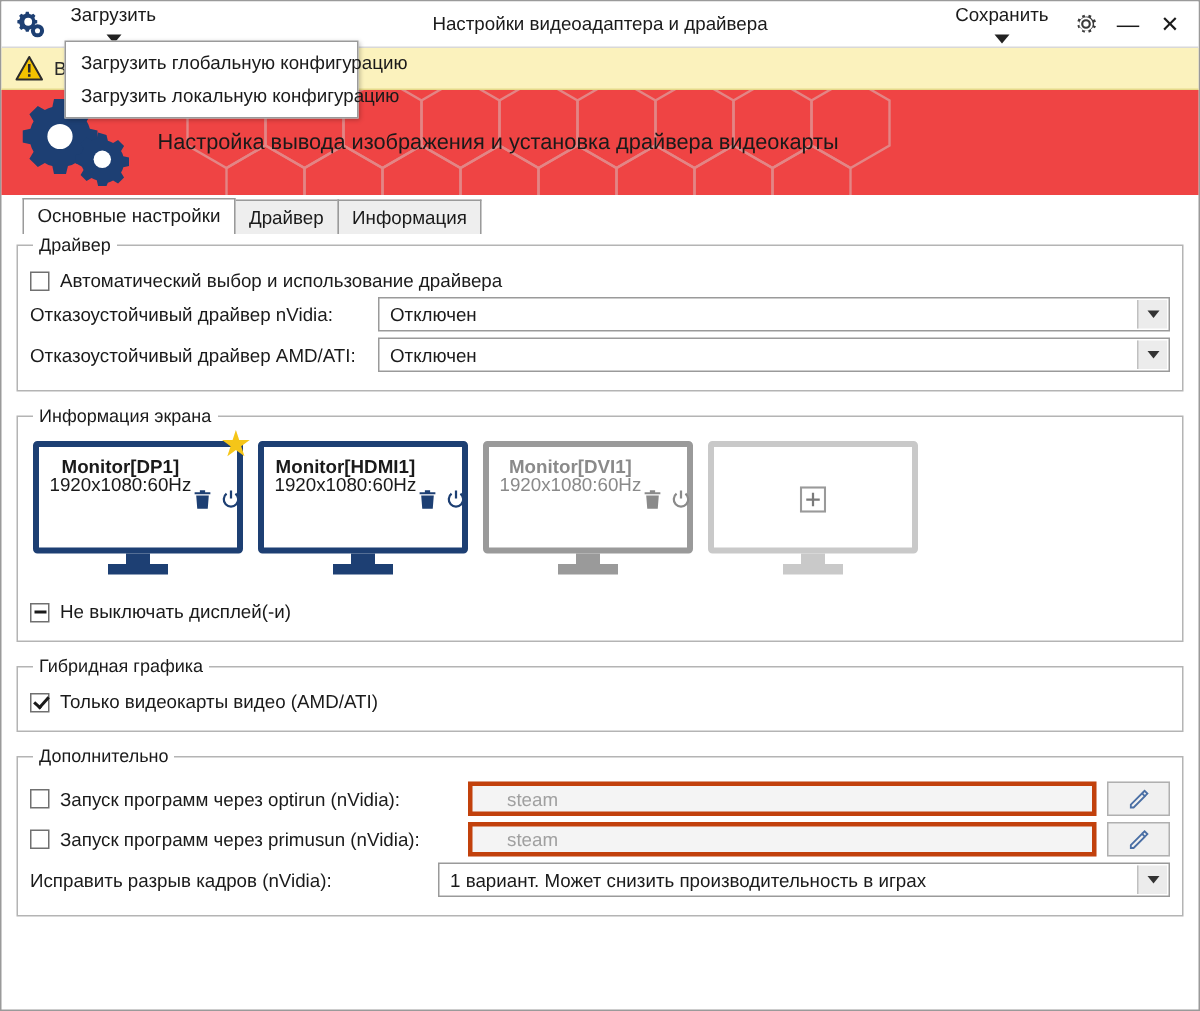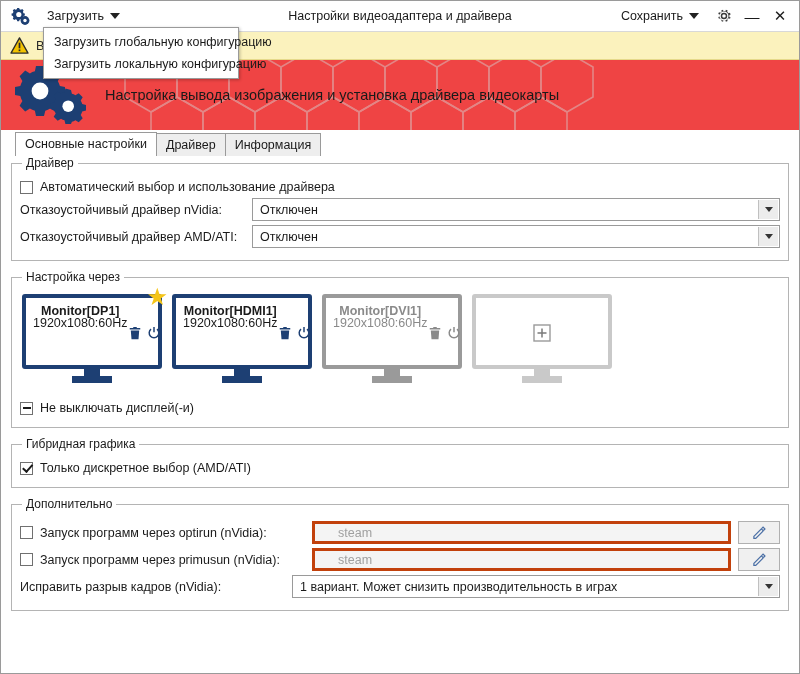--- a/index.html
+++ b/index.html
@@ -36,20 +36,21 @@
   .tb-left {
     display: flex; align-items: center; gap: 6px;
     padding-left: 4px;
   }
   .menu-btn {
     display: flex; align-items: center; gap: 6px;
     padding: 2px 6px;
     cursor: default;
     font-size: 12.5px;
     color: #1a1a1a;
+    flex-direction: column;
   }
   .caret-down {
     width: 0; height: 0;
     border-left: 5px solid transparent;
     border-right: 5px solid transparent;
     border-top: 6px solid #222;
   }
   .tb-title {
     position: absolute;
     left: 0; right: 0;
@@ -441,21 +442,21 @@
         <div class="select">
           <span class="val">Отключен</span>
           <span class="arrowbox">
               <span class="arrow-dn"></span>
             </span>
         </div>
       </div>
     </fieldset>
 
     <fieldset class="group">
-      <legend>Настройка через</legend>
+      <legend>Информация экрана</legend>
 
       <div class="monitors">
 
         <div class="monitor">
           <div class="star">★</div>
           <div class="mon-screen">
             <div>
               <div class="mon-name">Monitor[DP1]</div>
               <div class="mon-res">1920x1080:60Hz</div>
             </div>
@@ -540,21 +541,21 @@
       <div class="row mon-lastrow">
         <span class="checkbox minus"></span>
         <span class="row-label">Не выключать дисплей(-и)</span>
       </div>
     </fieldset>
 
     <fieldset class="group">
       <legend>Гибридная графика</legend>
       <div class="row">
         <span class="checkbox checked"></span>
-        <span class="row-label">Только дискретное выбор (AMD/ATI)</span>
+        <span class="row-label">Только видеокарты видео (AMD/ATI)</span>
       </div>
     </fieldset>
 
     <fieldset class="group">
       <legend>Дополнительно</legend>
 
       <div class="row">
         <span class="checkbox"></span>
         <span class="row-label lbl-fixed2">Запуск программ через optirun (nVidia):</span>
         <div class="textfield">steam</div>

